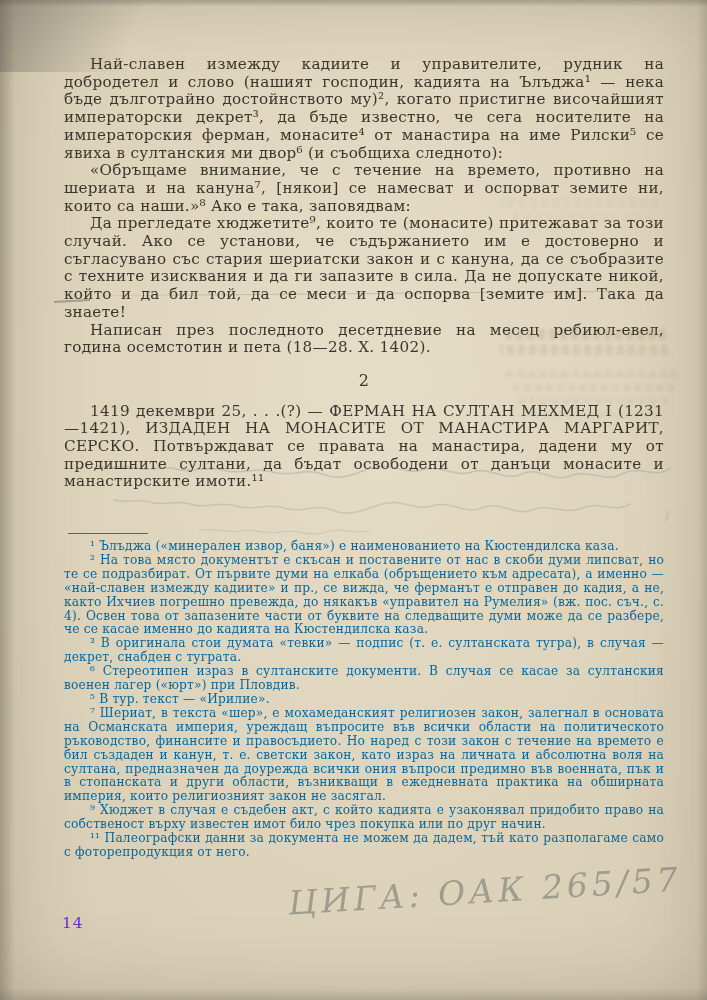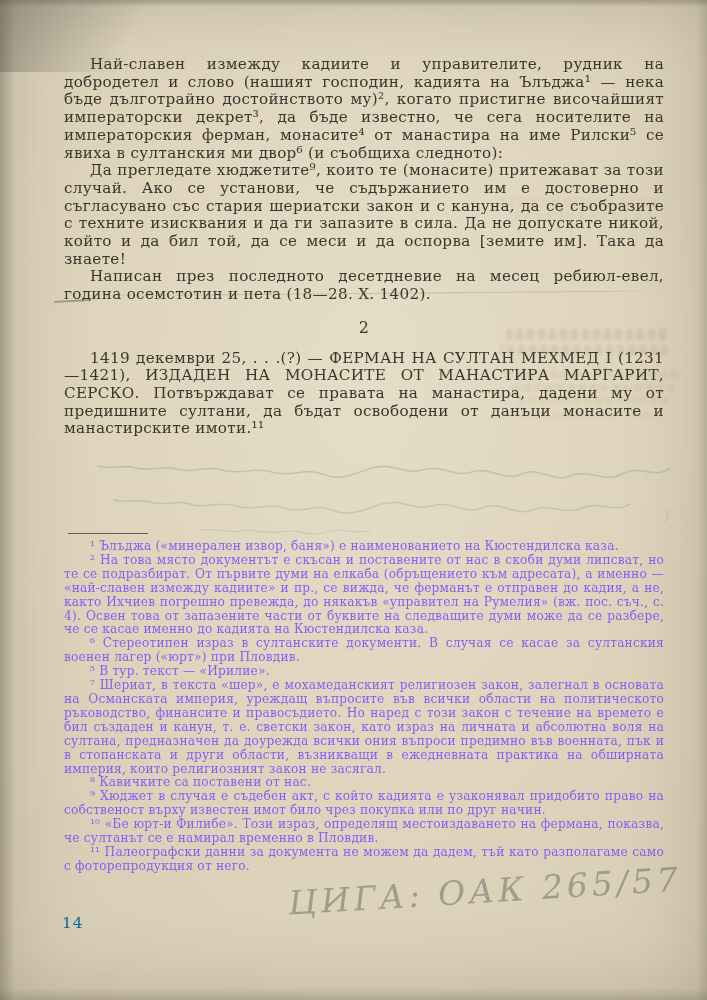--- a/index.html
+++ b/index.html
@@ -28,27 +28,27 @@
     text-align:justify;letter-spacing:.3px;
   }
   .doc p{margin:0;text-indent:26px;}
   .sec-num{ text-align:center;text-indent:0 !important;margin:15px 0 13px !important;
     font-size:16px;letter-spacing:.5px;}
   
   .fn-rule{position:absolute;left:68px;top:533px;width:80px;height:0;z-index:3;
     border-top:1.3px solid rgba(70,66,56,.8);}
   .footnotes{
     position:absolute;left:64px;top:540px;width:600px;z-index:3;
-    color:#8b5cf6;font-size:12.2px;line-height:13.9px;
+    color:#0369a1;font-size:12.2px;line-height:13.9px;
     text-align:justify;letter-spacing:.2px;
   }
   .footnotes p{margin:0;text-indent:26px;}
   
   .page-num{position:absolute;left:62px;top:914px;z-index:3;
-    color:#0369a1;font-size:15.5px;letter-spacing:1px;}
+    color:#6d28d9;font-size:15.5px;letter-spacing:1px;}
   
   .pencil{
     position:absolute;left:288px;top:872px;width:380px;z-index:5;
     font-style:italic;font-size:33px;letter-spacing:4px;
     color:rgba(108,113,105,.55);transform:rotate(-3.5deg);
     white-space:nowrap;
   }
   
   .smudge{position:absolute;z-index:1;pointer-events:none;filter:blur(1.4px);
     background:repeating-linear-gradient(90deg, rgba(150,122,92,.40) 0 7px, rgba(150,122,92,.04) 7px 11px);
@@ -88,37 +88,37 @@
     <path stroke-width="1.3" opacity=".30" d="M300,78 C286,84 272,74 256,80 C240,86 226,76 210,80 C196,83 184,76 170,79 C156,82 144,75 130,78"></path>
     <path stroke-width="1.3" opacity=".35" d="M596,58 q4,6 -1,11"></path>
   </g>
 </svg>
 
 <div class="crease"></div>
 <div class="margin-dash"></div>
 
 <div class="doc">
   <p>Най-славен измежду кадиите и управителите, рудник на добродетел и слово (нашият господин, кадията на Ълъджа¹ — нека бъде дълготрайно достойнството му)², когато пристигне височайшият императорски декрет³, да бъде известно, че сега носителите на императорския ферман, монасите⁴ от манастира на име Рилски⁵ се явиха в султанския ми двор⁶ (и съобщиха следното):</p>
+  <p>«Обръщаме внимание, че с течение на времето, противно на шериата и на кануна⁷, [някои] се намесват и оспорват земите ни, които са наши.»⁸ Ако е така, заповядвам:</p>
   <p>Да прегледате хюджетите⁹, които те (монасите) притежават за този случай. Ако се установи, че съдържанието им е достоверно и съгласувано със стария шериатски закон и с кануна, да се съобразите с техните изисквания и да ги запазите в сила. Да не допускате никой, който и да бил той, да се меси и да оспорва [земите им]. Така да знаете!</p>
   <p>Написан през последното десетдневие на месец ребиюл-евел, година осемстотин и пета (18—28. X. 1402).</p>
   <p class="sec-num">2</p>
   <p>1419 декември 25, . . .(?) — ФЕРМАН НА СУЛТАН МЕХМЕД I (1231—1421), ИЗДАДЕН НА МОНАСИТЕ ОТ МАНАСТИРА МАРГАРИТ, СЕРСКО. Потвърждават се правата на манастира, дадени му от предишните султани, да бъдат освободени от данъци монасите и манастирските имоти.¹¹</p>
 </div>
 
 <div class="fn-rule"></div>
 
 <div class="footnotes">
   <p>¹ Ълъджа («минерален извор, баня») е наименованието на Кюстендилска каза.</p>
   <p>² На това място документът е скъсан и поставените от нас в скоби думи липсват, но те се подразбират. От първите думи на елкаба (обръщението към адресата), а именно — «най-славен измежду кадиите» и пр., се вижда, че ферманът е отправен до кадия, а не, както Ихчиев погрешно превежда, до някакъв «управител на Румелия» (вж. пос. съч., с. 4). Освен това от запазените части от буквите на следващите думи може да се разбере, че се касае именно до кадията на Кюстендилска каза.</p>
+  <p>³ В оригинала стои думата «тевки» — подпис (т. е. султанската тугра), в случая — декрет, снабден с туграта.</p>
   <p>⁶ Стереотипен израз в султанските документи. В случая се касае за султанския военен лагер («юрт») при Пловдив.</p>
   <p>⁵ В тур. текст — «Ирилие».</p>
   <p>⁷ Шериат, в текста «шер», е мохамеданският религиозен закон, залегнал в основата на Османската империя, уреждащ въпросите във всички области на политическото ръководство, финансите и правосъдието. Но наред с този закон с течение на времето е бил създаден и канун, т. е. светски закон, като израз на личната и абсолютна воля на султана, предназначен да доурежда всички ония въпроси предимно във военната, пък и в стопанската и други области, възникващи в ежедневната практика на обширната империя, които религиозният закон не засягал.</p>
-  <p>⁸ Кавичките са поставени от нас.</p>
   <p>⁹ Хюджет в случая е съдебен акт, с който кадията е узаконявал придобито право на собственост върху известен имот било чрез покупка или по друг начин.</p>
-  <p>¹⁰ «Бе юрт-и Филибе». Този израз, определящ местоиздаването на фермана, показва, че султанът се е намирал временно в Пловдив.</p>
   <p>¹¹ Палеографски данни за документа не можем да дадем, тъй като разполагаме само с фоторепродукция от него.</p>
 </div>
 
 <div class="pencil">ЦИГА: ОАК 265/57</div>
 
 <div class="page-num">14</div>
 
 <div class="vignette"></div>
 <div class="corner-tl"></div>
 <div class="edge-top"></div>

